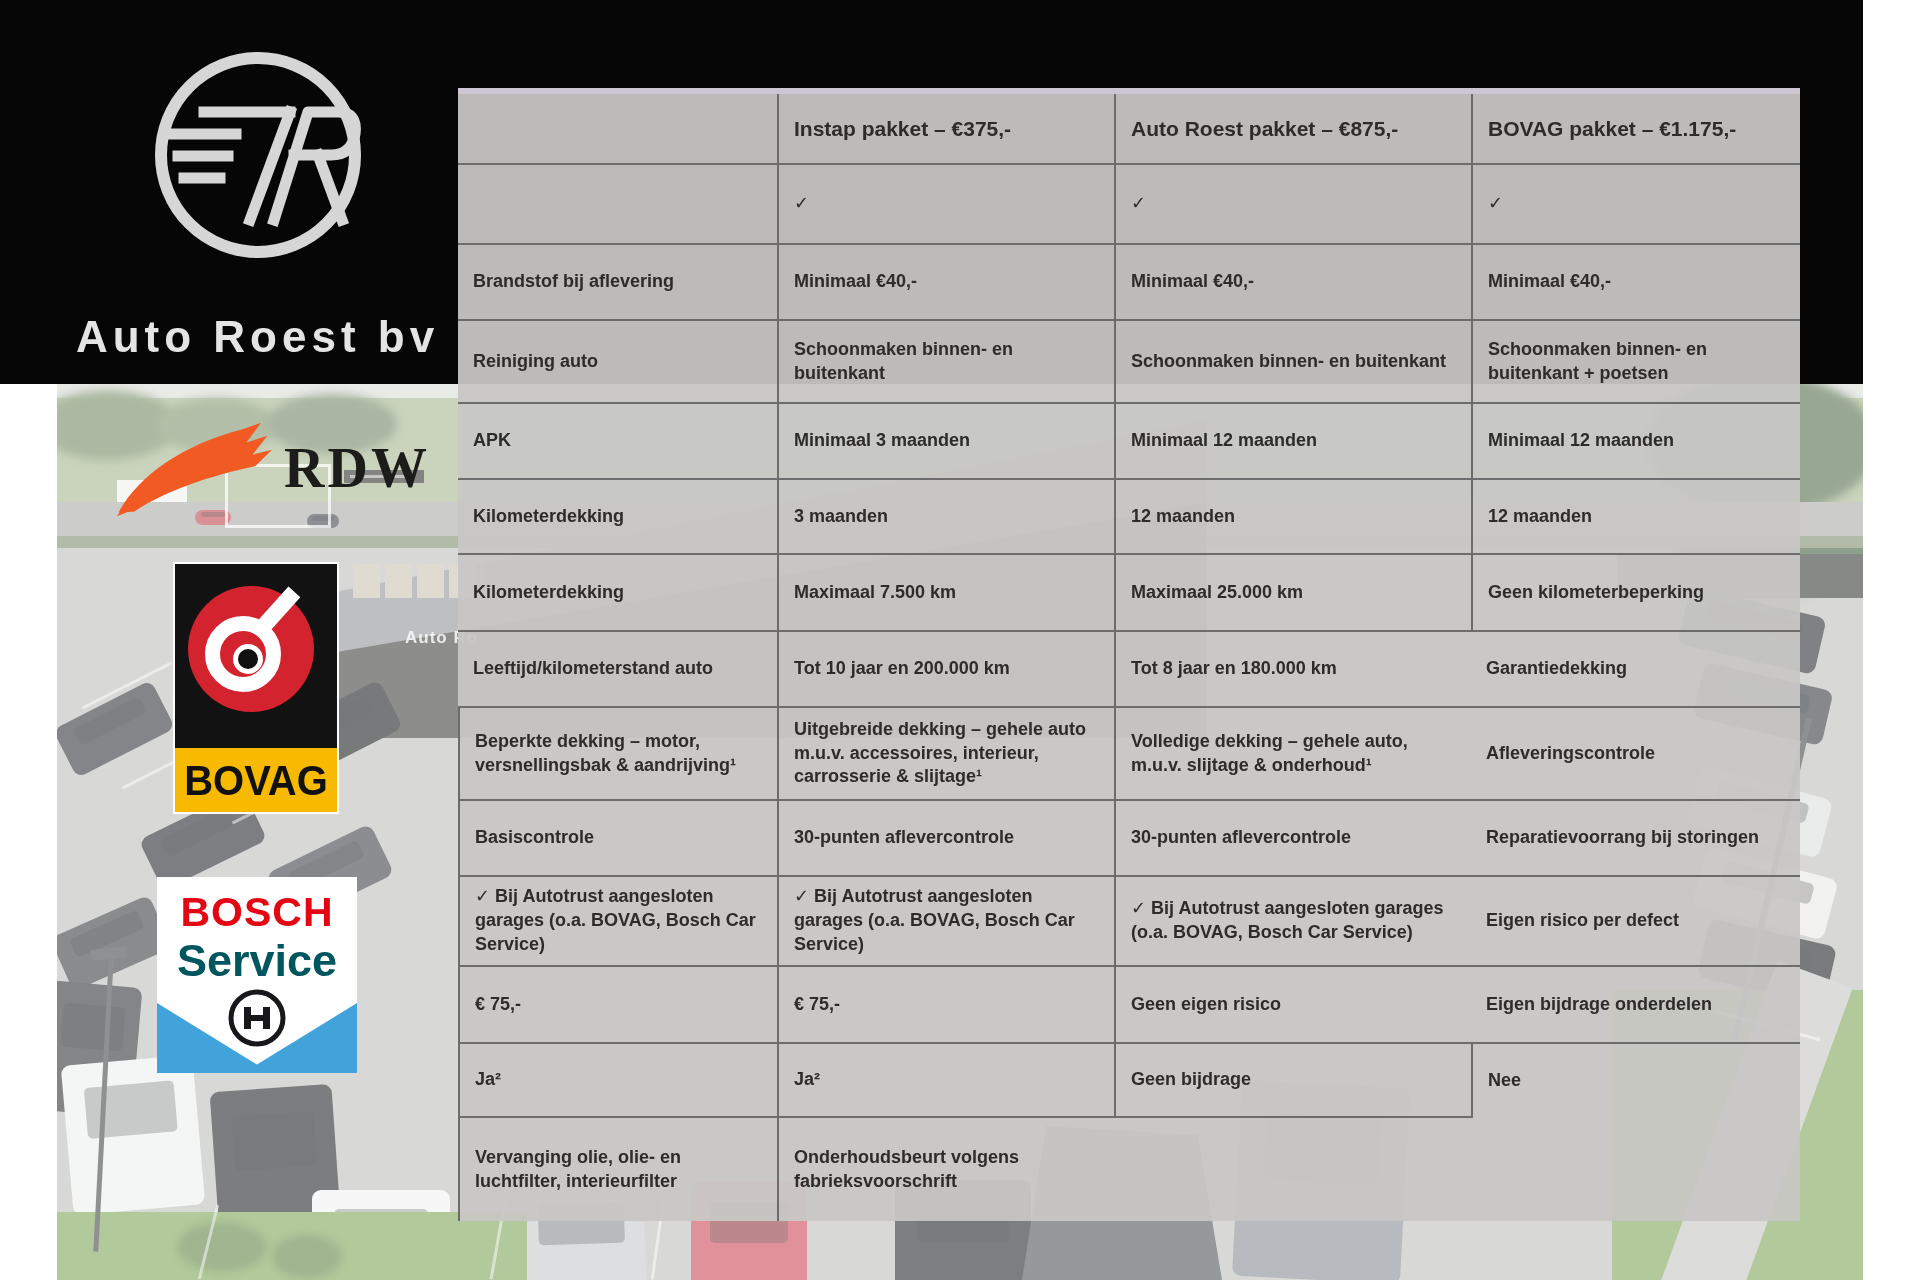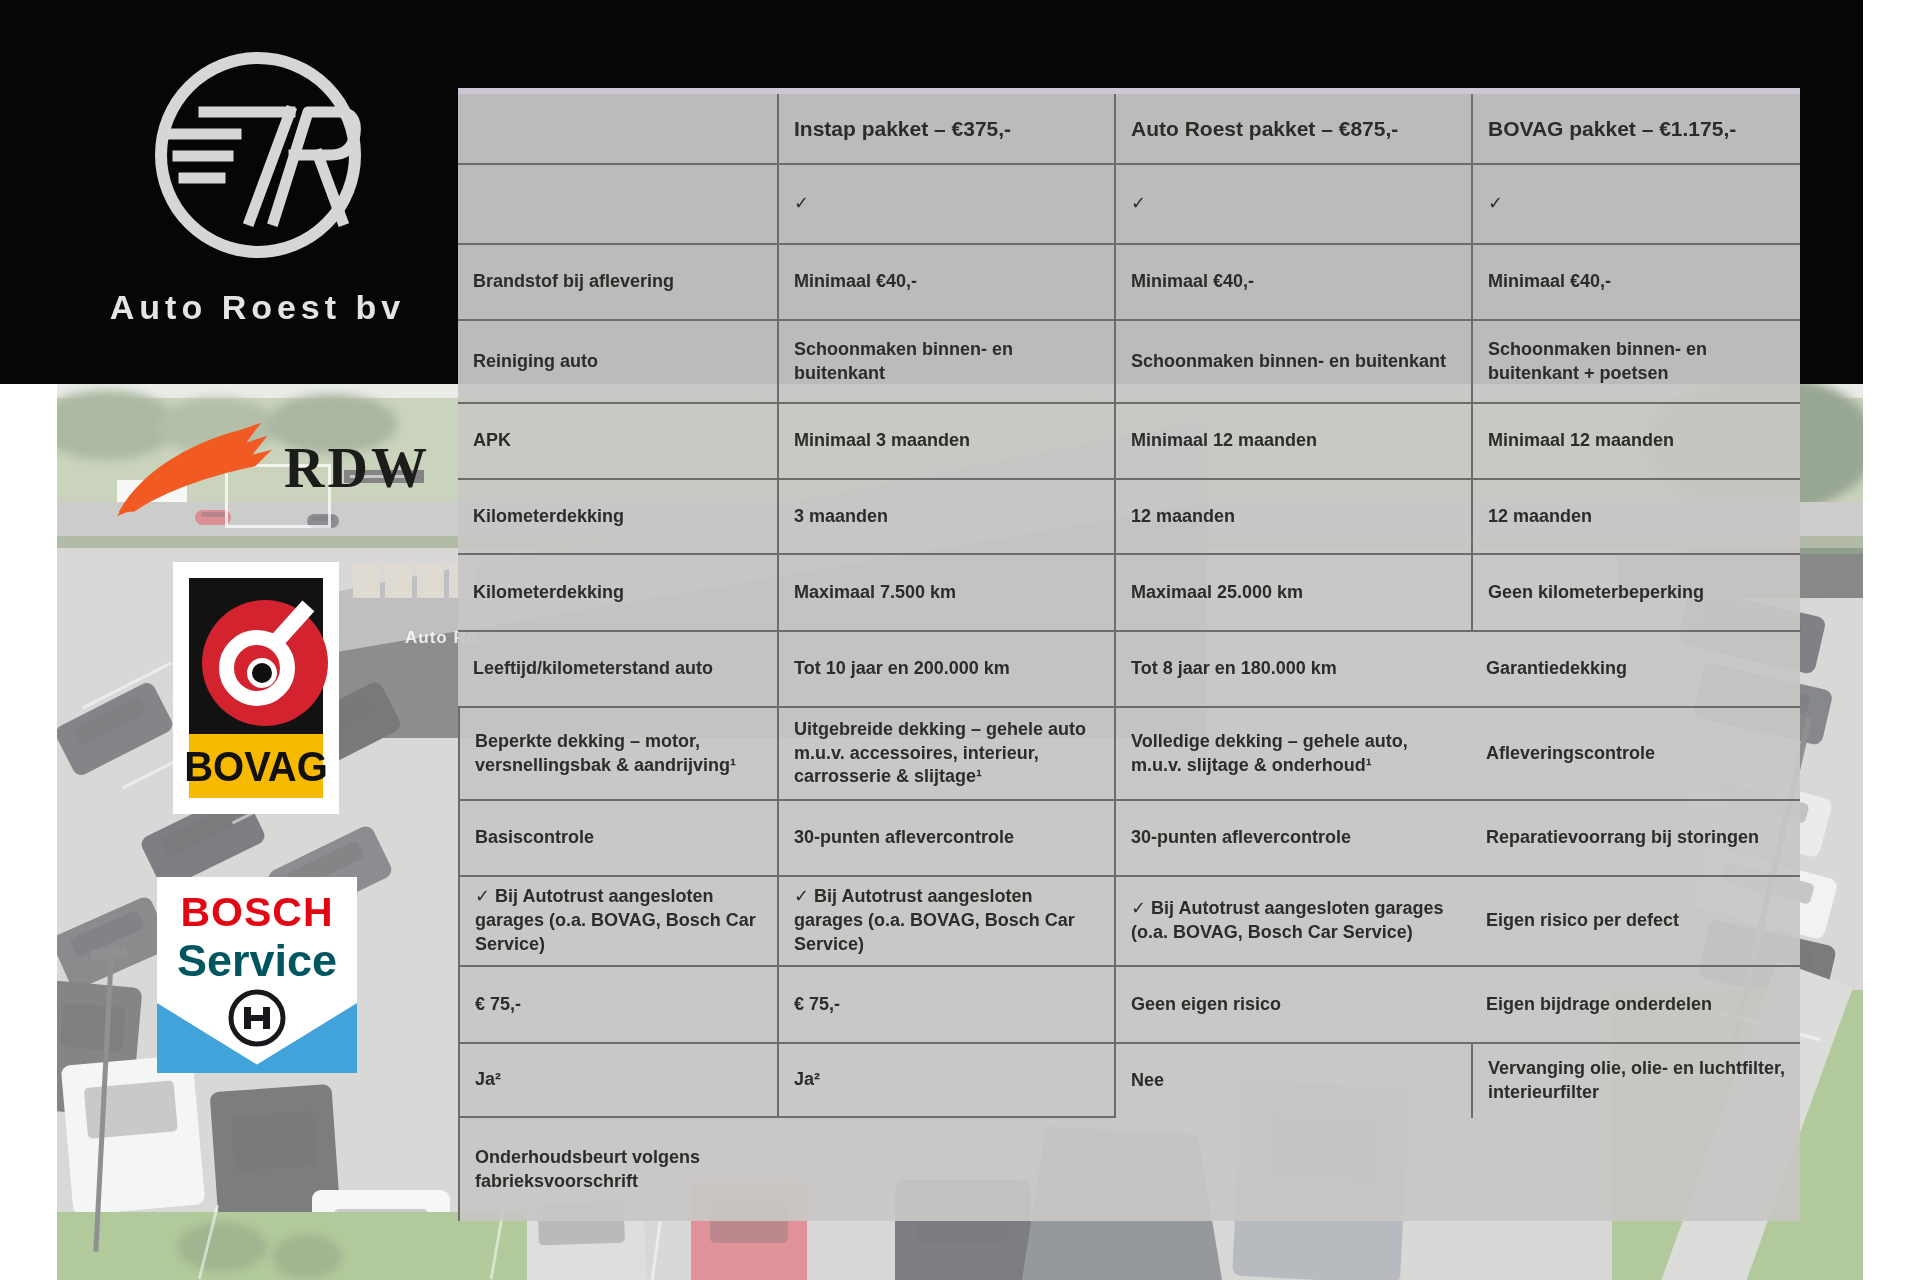--- a/index.html
+++ b/index.html
@@ -33,29 +33,29 @@
   .bush{position:absolute;background:#5d8040;border-radius:50%;filter:blur(4px);}
   .path{position:absolute;background:#c3c5c0;}
   .pole{position:absolute;background:#3f4143;}
   .pline{position:absolute;background:rgba(255,255,255,.5);}
   .shed{position:absolute;background:#f2f2f0;}
   .container-row{position:absolute;left:1560px;top:170px;width:246px;height:44px;background:#2f352d;}
   .photo .wash{position:absolute;inset:0;background:rgba(255,255,255,.42);}
   
   .brand{position:absolute;left:57px;top:0;width:401px;height:384px;z-index:3;}
   .brand svg{position:absolute;left:85px;top:42px;}
-  .brand-name{position:absolute;left:0;top:288px;width:100%;text-align:center;font-size:34px;font-weight:700;
+  .brand-name{position:absolute;left:0;top:312px;width:100%;text-align:center;font-size:44px;font-weight:700;
               letter-spacing:5px;color:#e4e4e4;}
   
   .rdw{position:absolute;left:112px;top:418px;width:320px;height:100px;z-index:3;display:flex;align-items:center;}
   .rdw svg{width:170px;height:94px;transform:rotate(-4deg);}
   .rdw-text{font-family:"Liberation Serif","DejaVu Serif",serif;font-size:56px;font-weight:700;
             color:#1c1c1a;letter-spacing:3px;margin-left:2px;}
   
-  .bovag{position:absolute;left:173px;top:562px;width:166px;height:252px;background:#ffffff;padding:16px;
+  .bovag{position:absolute;left:173px;top:562px;width:166px;height:252px;background:#ffffff;padding:2px;
          box-sizing:border-box;z-index:3;display:flex;flex-direction:column;}
   .bovag-top{position:relative;flex:1;background:var(--bovag-black);}
   .bovag-disc{position:absolute;left:13px;top:22px;width:126px;height:126px;border-radius:50%;background:var(--bovag-red);}
   .bovag-ring{position:absolute;left:30px;top:52px;width:76px;height:76px;border:15px solid #ffffff;border-radius:50%;box-sizing:border-box;}
   .bovag-handle{position:absolute;left:96px;top:22px;width:16px;height:46px;background:#ffffff;transform:rotate(42deg);}
   .bovag-dot{position:absolute;left:58px;top:80px;width:20px;height:20px;background:#101010;border:5px solid #ffffff;
              border-radius:50%;box-sizing:content-box;}
   .bovag-band{height:64px;background:var(--bovag-yellow);display:flex;align-items:center;justify-content:center;}
   .bovag-band span{font-size:40px;font-weight:800;color:#111111;letter-spacing:0;transform:scaleY(1.08);}
   
@@ -248,19 +248,20 @@
         <div class="cell vline">✓ Bij Autotrust aangesloten garages (o.a. BOVAG, Bosch Car Service)</div>
         <div class="cell vline">✓ Bij Autotrust aangesloten garages (o.a. BOVAG, Bosch Car Service)</div>
         <div class="cell vline">✓ Bij Autotrust aangesloten garages (o.a. BOVAG, Bosch Car Service)</div>
         <div class="cell">Eigen risico per defect</div>
         <div class="cell vline">€ 75,-</div>
         <div class="cell vline">€ 75,-</div>
         <div class="cell vline">Geen eigen risico</div>
         <div class="cell">Eigen bijdrage onderdelen</div>
         <div class="cell vline">Ja²</div>
         <div class="cell vline">Ja²</div>
+        <div class="cell vline">Geen bijdrage</div>
         <div class="cell vline nb">Nee</div>
         <div class="cell vline nb">Vervanging olie, olie- en luchtfilter, interieurfilter</div>
         <div class="cell vline nb">Onderhoudsbeurt volgens fabrieksvoorschrift</div>
       </div>
   </div>
 
 </div>
 
 </body></html>

